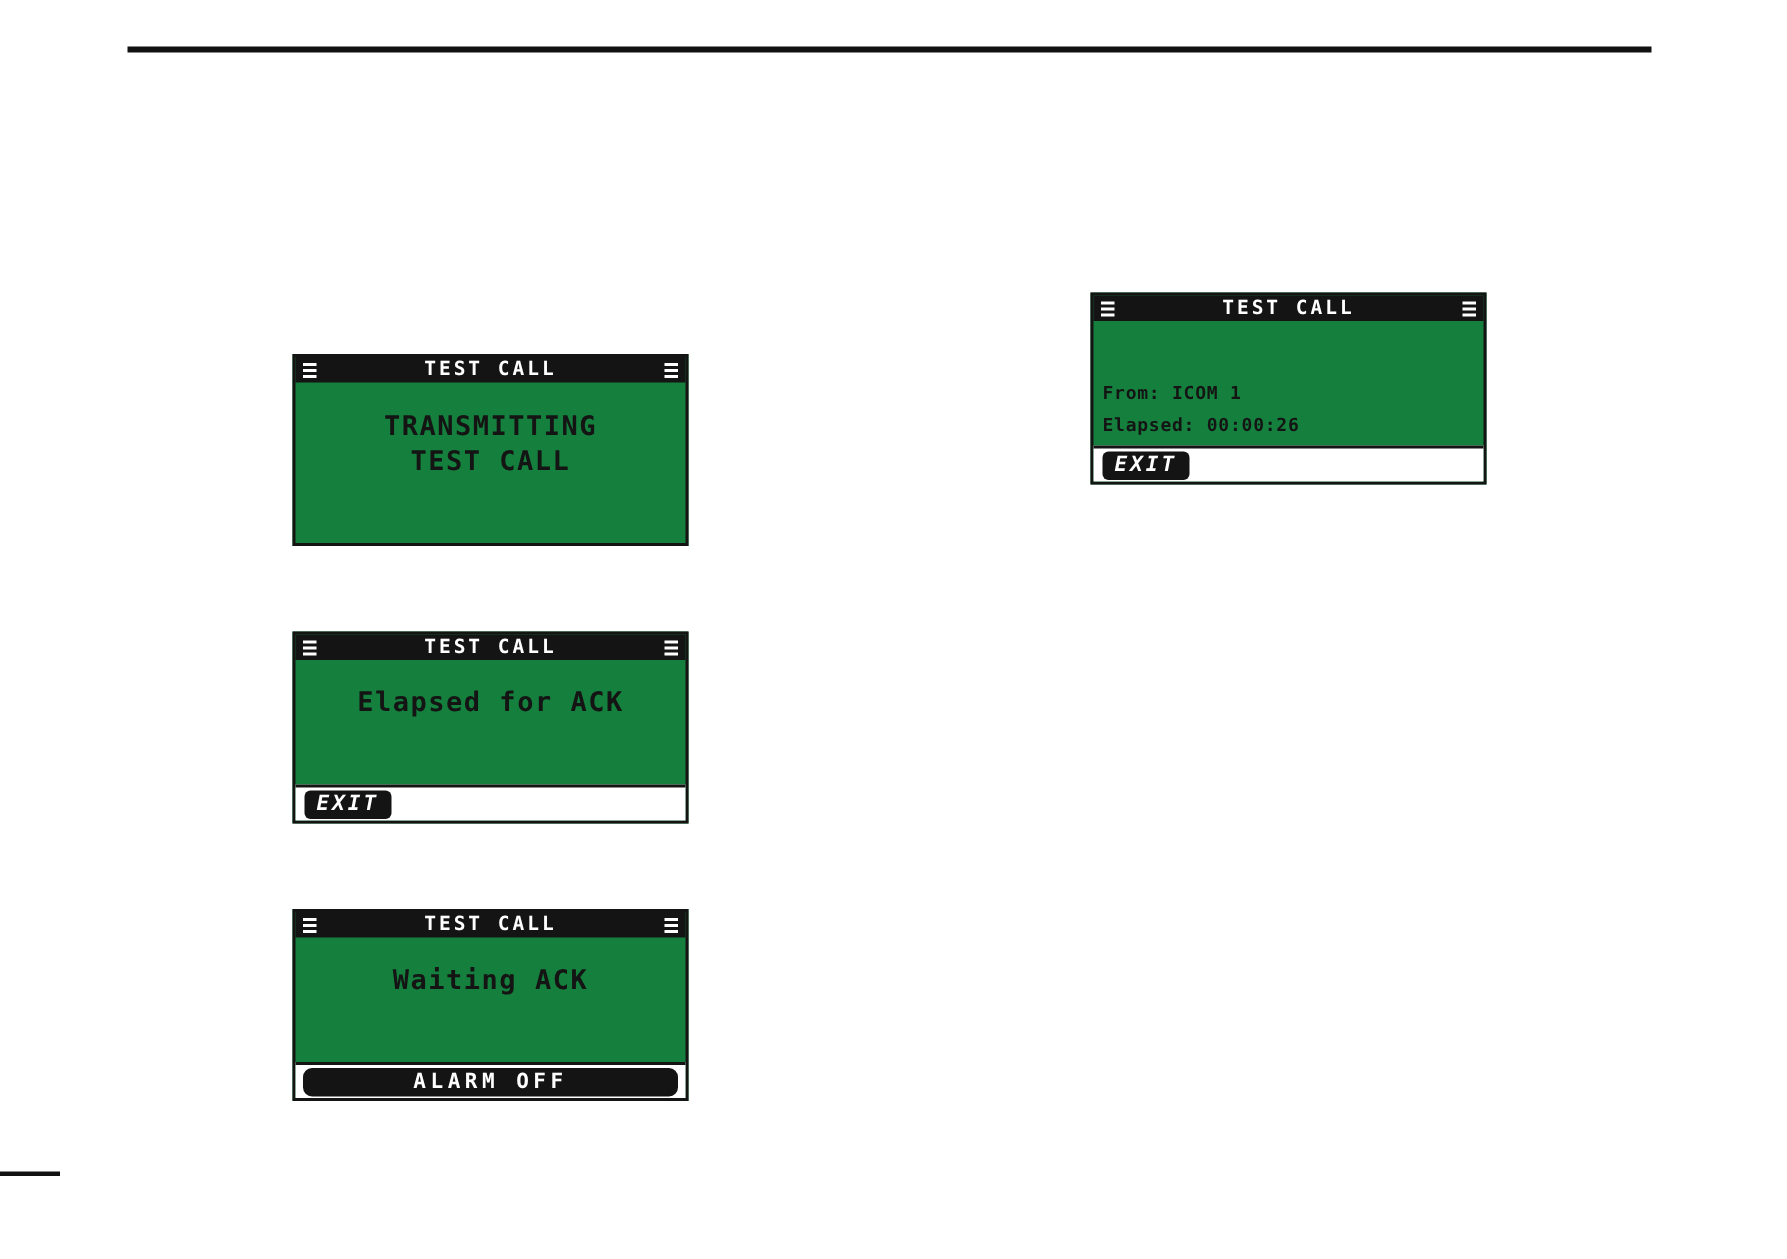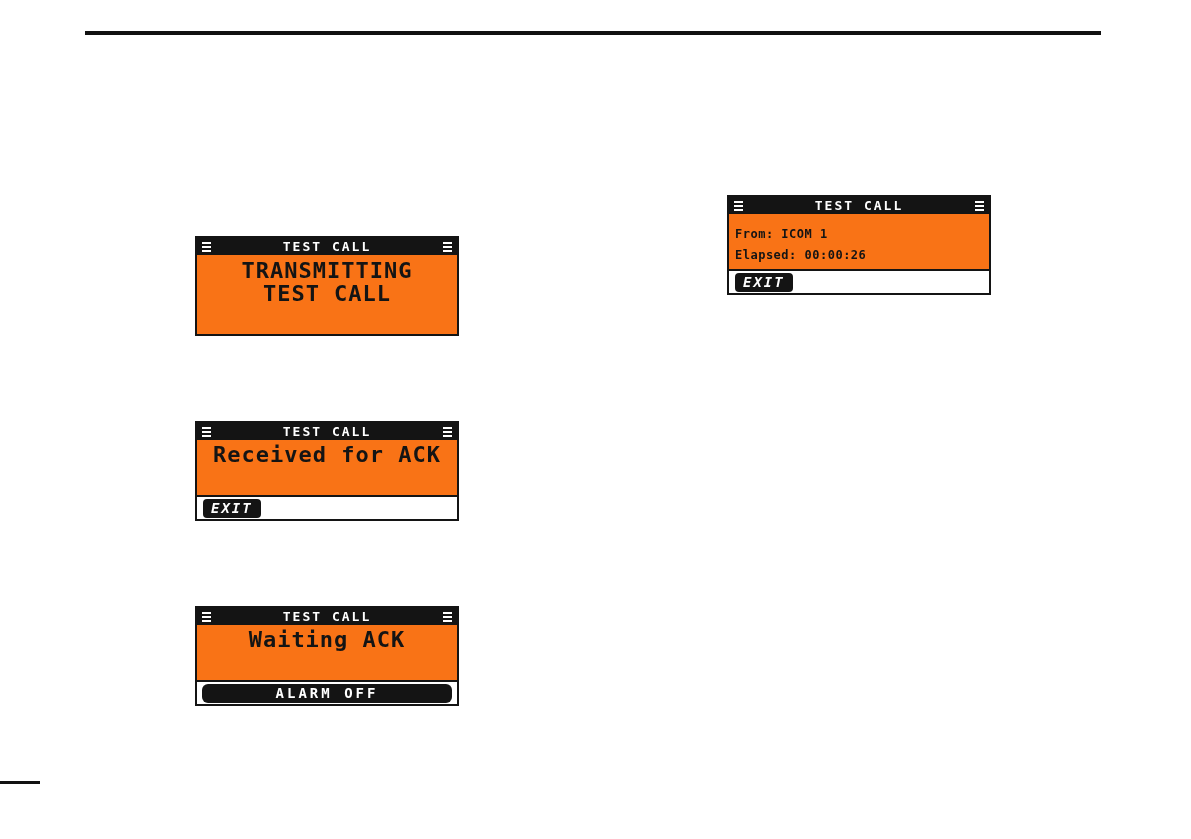--- a/index.html
+++ b/index.html
@@ -27,23 +27,23 @@
     top: 781px;
     width: 40px;
     height: 3px;
     background: #111111;
   }
 
   
   .screen {
     position: absolute;
     width: 264px;
-    height: 100px;
+    height: 128px;
     border: 2px solid #141414;
-    background: #f97316;
+    background: #15803d;
     box-sizing: border-box;
     display: flex;
     flex-direction: column;
     color: #141414;
   }
   .lcd-header {
     flex: 0 0 17px;
     background: #141414;
     color: #ffffff;
     display: flex;
@@ -76,21 +76,21 @@
     display: flex;
     flex-direction: column;
     overflow: hidden;
   }
   .lcd-body.centered {
     align-items: center;
     justify-content: center;
     padding-bottom: 26px;
   }
   .lcd-line {
-    font-size: 22px;
+    font-size: 18px;
     font-weight: bold;
     letter-spacing: 1px;
     line-height: 23px;
     white-space: pre;
   }
   .lcd-body.bottom-left {
     justify-content: flex-end;
     align-items: flex-start;
     padding: 0 0 3px 6px;
   }
@@ -170,21 +170,21 @@
           <i></i>
         </span>
       <span class="lcd-title">TEST CALL</span>
       <span class="menu-icon">
           <i></i>
           <i></i>
           <i></i>
         </span>
     </div>
     <div class="lcd-body centered">
-      <div class="lcd-line">Received for ACK</div>
+      <div class="lcd-line">Elapsed for ACK</div>
     </div>
     <div class="softkey-bar">
       <span class="softkey left">EXIT</span>
     </div>
   </div>
 
   <div class="screen" id="screen-received">
     <div class="lcd-header">
       <span class="menu-icon">
           <i></i>

